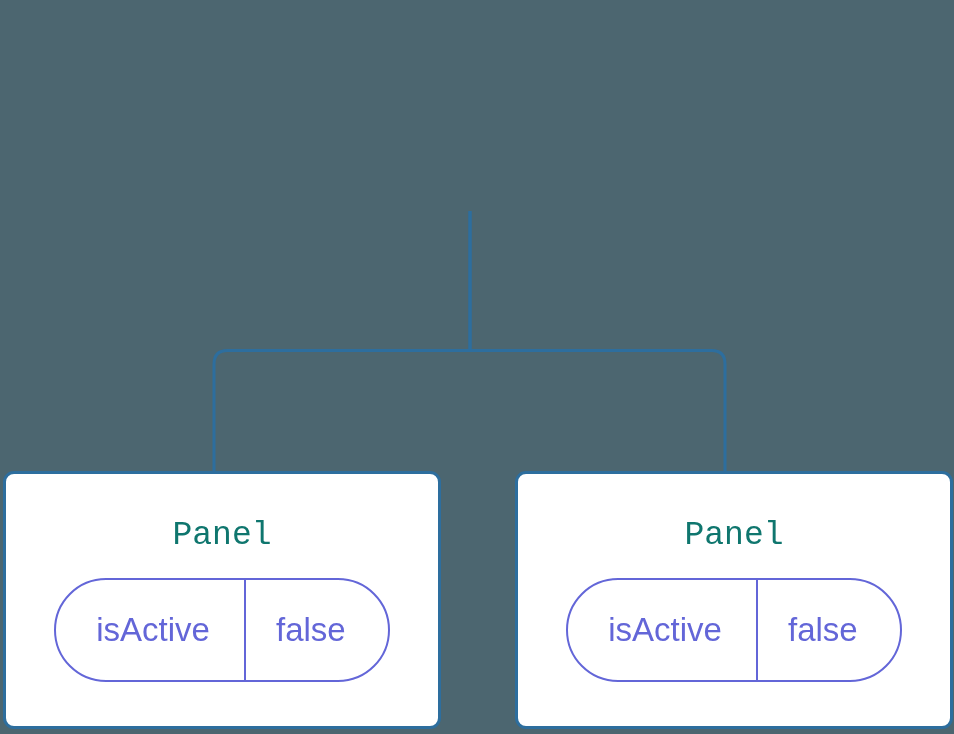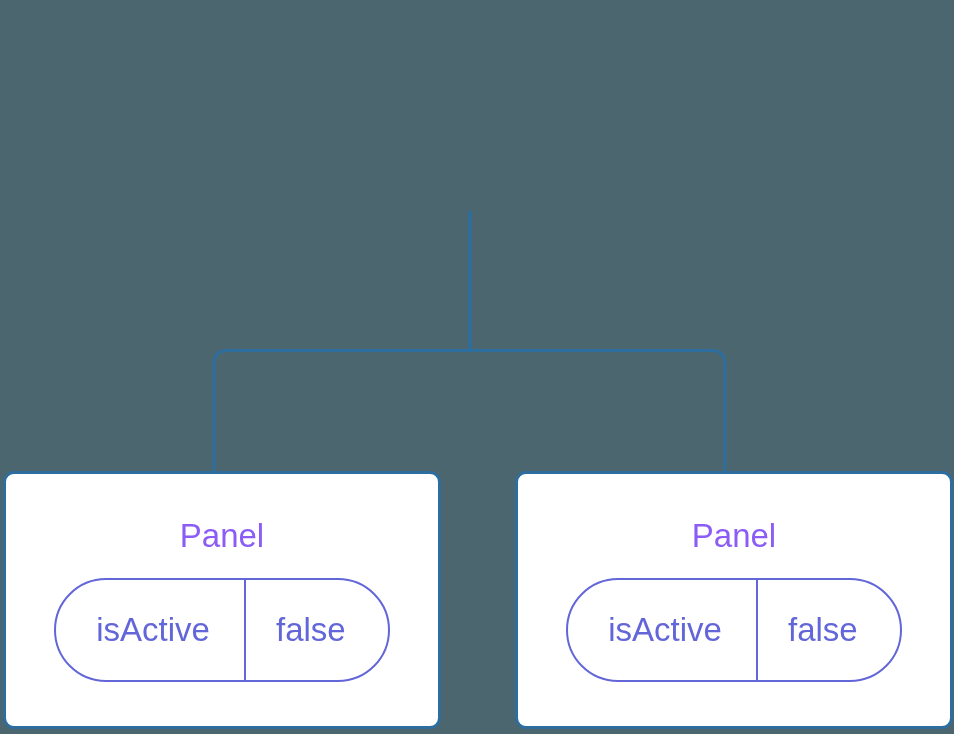--- a/index.html
+++ b/index.html
@@ -61,25 +61,26 @@
   .panel-inner {
     width: 100%;
     height: 100%;
     display: flex;
     flex-direction: column;
     align-items: center;
     padding-top: 45px;
     box-sizing: border-box;
   }
   .panel-title {
-    color: #8b5cf6;
+    color: #0f766e;
     font-size: 33px;
     font-weight: 400;
     line-height: 1;
     white-space: nowrap;
+    font-family: Liberation Mono, monospace;
   }
   .prop-pill {
     margin-top: 26px;
     display: flex;
     align-items: stretch;
     height: 104px;
     border: 2px solid #6366d8;
     border-radius: 52px;
     box-sizing: border-box;
     background: transparent;

